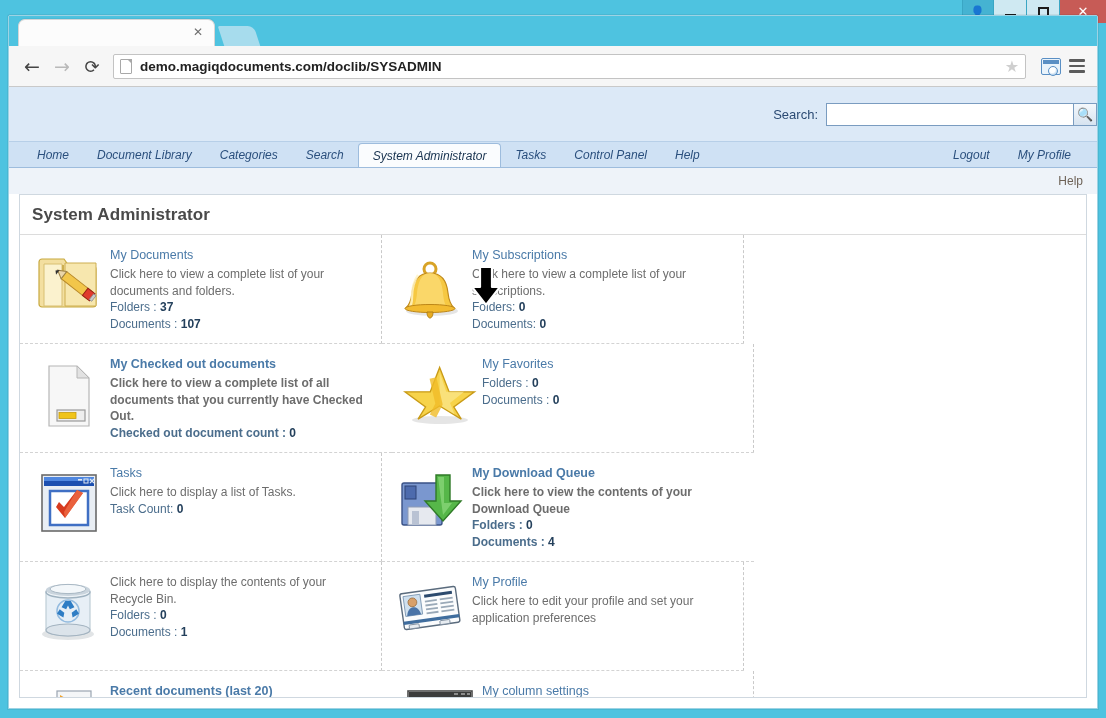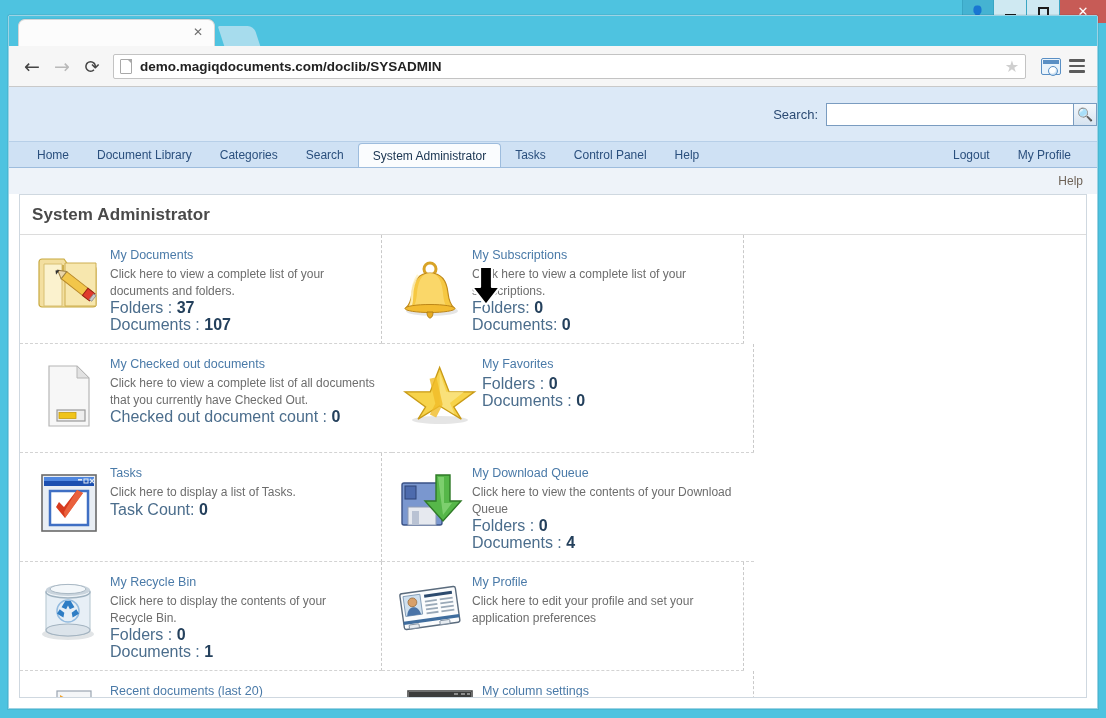--- a/index.html
+++ b/index.html
@@ -151,21 +151,21 @@
   }
 
   #navbar {
     height: 27px; background: #cfe1f4;
     border-top: 1px solid #b7cfe8; border-bottom: 1px solid #9dbcdd;
     display: flex; align-items: stretch; padding-left: 14px; padding-right: 12px;
     position: relative;
   }
   .nav-item {
     display: flex; align-items: center; padding: 0 14px;
-    font-size: 12px; color: #2a4f7d; white-space: nowrap;
+    font-size: 12px; color: #2a4f7d; white-space: nowrap; font-style: italic;
   }
   .nav-item.active {
     background: #fafcfe;
     border: 1px solid #9dbcdd; border-bottom: none;
     border-radius: 4px 4px 0 0;
     margin-top: 1px;
     color: #17324f;
   }
   .nav-spacer { flex: 1; }
 
@@ -191,37 +191,37 @@
     border-top: 1px solid #dcdcdc;
     display: flex; flex-wrap: wrap;
   }
   .card {
     width: 362px; min-height: 109px;
     border-bottom: 1px dashed #d3d3d3;
     border-right: 1px dashed #c9c9c9;
     display: flex; padding: 12px 10px 8px 10px;
     position: relative;
   }
-  .card.col3 { border-right: none; width: 372px; }
+  .card.col3 { border-right: none; width: 372px; font-weight: bold; }
   .card.last-row { border-bottom: 1px solid #dcdcdc; }
   .card-icon {
     width: 76px; flex: none;
     display: flex; align-items: flex-start; justify-content: center;
     padding-top: 4px;
   }
   .card-body { flex: 1; padding-left: 4px; }
   .card-link {
     font-size: 12.5px; color: #4a7aa8; margin-bottom: 3px; display: block;
     line-height: 16px;
   }
   .card-desc {
     font-size: 12px; color: #6d6d6d; line-height: 16.5px;
   }
   .card-stat {
-    font-size: 16px; color: #4b6d8c; line-height: 17px;
+    font-size: 12px; color: #4b6d8c; line-height: 17px;
   }
   .card-stat b { color: #24405c; }
 
   
   .ico { display: block; }
 
   
   #arrow-annotation {
     position: absolute; left: 458px; top: 178px;
     width: 38px; height: 42px; z-index: 50; pointer-events: none;
@@ -466,21 +466,20 @@
                 <ellipse cx="36" cy="52" rx="22" ry="6" fill="#dbe3ea" stroke="#a3b3c0" stroke-width="1.2"></ellipse>
                 <g transform="translate(36,33) scale(.92)">
                   <path d="M-3 -11 l6 0 l4 7 l-5 2 l-2 -4 l-2 4 l-5 -2z" fill="#2f7dc4"></path>
                   <path d="M9 -2 l3 5 l-7 4 l-1 -5 z" fill="#2f7dc4"></path>
                   <path d="M-9 -2 l-3 5 l7 4 l1 -5 z" fill="#2f7dc4"></path>
                   <circle cx="0" cy="0" r="12" fill="none" stroke="#2f7dc4" stroke-width="1.6" opacity=".45"></circle>
                 </g>
               </svg>
             </div>
             <div class="card-body">
-              <span class="card-link">My Recycle Bin</span>
               <div class="card-desc">Click here to display the contents of your Recycle Bin.</div>
               <div class="card-stat">
                 <span>Folders :</span>
                 <b>0</b>
               </div>
               <div class="card-stat">
                 <span>Documents :</span>
                 <b>1</b>
               </div>
             </div>

